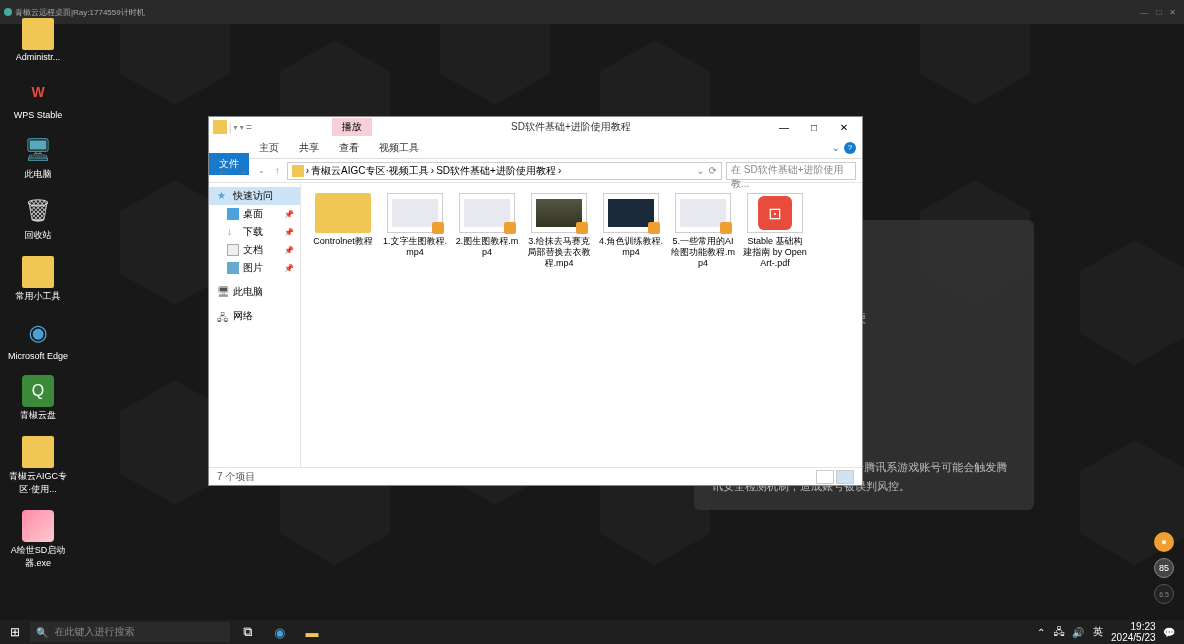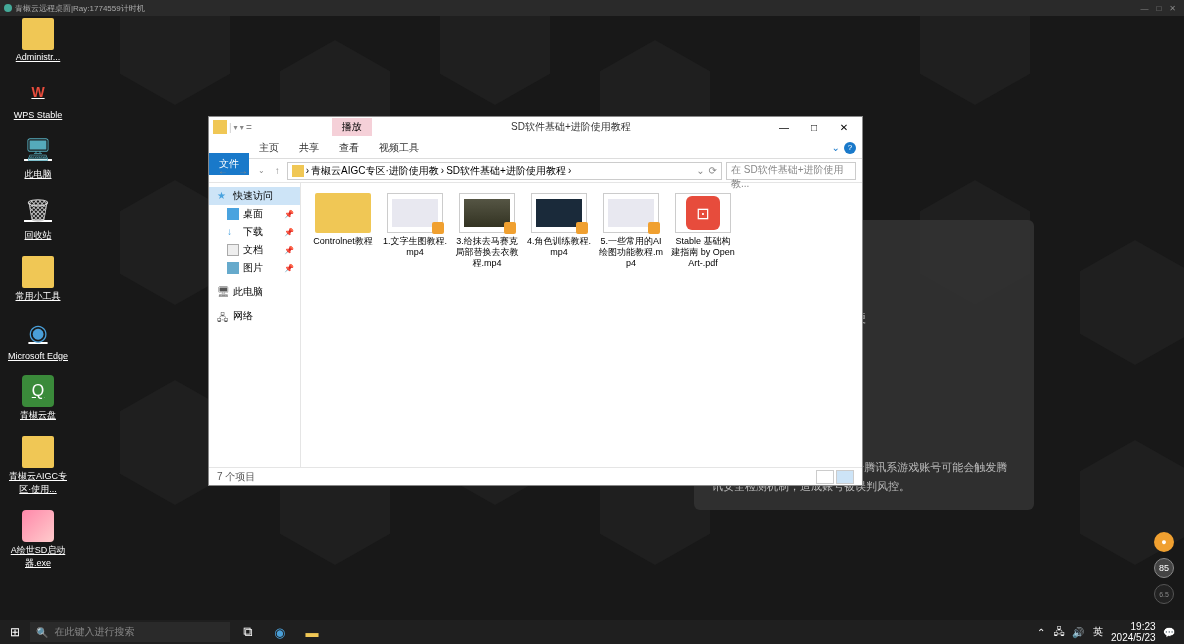--- a/index.html
+++ b/index.html
@@ -3,27 +3,27 @@
 <meta charset="utf-8">
 <style>
 * { margin: 0; padding: 0; box-sizing: border-box; font-family: "Microsoft YaHei", "Segoe UI", sans-serif; }
 body { width: 1184px; height: 644px; background: #1a1a1a; overflow: hidden; position: relative; }
 
 
 .desktop-bg { position: absolute; inset: 0; background: #181818; overflow: hidden; }
 .hex { position: absolute; width: 110px; height: 125px; background: #1f1f1f; clip-path: polygon(50% 0%, 100% 25%, 100% 75%, 50% 100%, 0% 75%, 0% 25%); }
 
 
-.remote-bar { position: absolute; top: 0; left: 0; right: 0; height: 16px; background: #2a2a2a; display: flex; align-items: center; font-size: 8px; color: #aaa; padding-left: 4px; }
+.remote-bar { position: absolute; top: 0; left: 0; right: 0; height: 24px; background: #2a2a2a; display: flex; align-items: center; font-size: 8px; color: #aaa; padding-left: 4px; }
 .remote-bar .logo { width: 8px; height: 8px; border-radius: 50%; background: #4a9; margin-right: 3px; }
 .remote-controls { margin-left: auto; display: flex; gap: 8px; padding-right: 8px; color: #888; }
 
 
 .desktop-icons { position: absolute; top: 18px; left: 6px; display: flex; flex-direction: column; gap: 14px; }
-.dicon { width: 64px; display: flex; flex-direction: column; align-items: center; color: #fff; font-size: 9px; text-align: center; cursor: pointer; text-decoration: underline; }
+.dicon { width: 64px; display: flex; flex-direction: column; align-items: center; color: #fff; font-size: 9px; text-align: center; cursor: pointer; }
 .dicon .ico { width: 32px; height: 32px; margin-bottom: 2px; display: flex; align-items: center; justify-content: center; font-size: 22px; }
 .ico.folder { background: #f0c755; border-radius: 2px; }
 .ico.pc { color: #5ab; }
 .ico.bin { color: #ccc; }
 .ico.wps { color: #e74c3c; font-weight: bold; font-size: 14px; }
 .ico.edge { color: #4a9fd8; }
 .ico.green { background: #3a8a3a; border-radius: 4px; color: #fff; font-size: 16px; }
 .ico.anime { background: linear-gradient(135deg, #f8a, #fcc); border-radius: 4px; }
 
 
@@ -213,21 +213,21 @@
   </div>
 
   <div class="addr">
     <span class="nav-btn">←</span>
     <span class="nav-btn">→</span>
     <span class="nav-btn" style="font-size:8px">⌄</span>
     <span class="nav-btn">↑</span>
     <div class="crumbs">
       <span class="fico"></span>
       <span>›</span>
-      <span>青椒云AIGC专区·进阶使用教</span>
+      <span>青椒云AIGC专区·视频工具</span>
       <span>›</span>
       <span>SD软件基础+进阶使用教程</span>
       <span>›</span>
       <span style="margin-left:auto;display:flex;gap:4px;color:#888">
         <span>⌄</span>
         <span>⟳</span>
       </span>
     </div>
     <div class="search">在 SD软件基础+进阶使用教...</div>
   </div>
@@ -272,20 +272,26 @@
     <div class="content" id="file-content">
         <div class="file">
           <div class="thumb folder-t"></div>
           <div class="fname">Controlnet教程</div>
         </div>
         <div class="file">
           <div class="thumb video">
             <div class="vframe light"></div>
           </div>
           <div class="fname">1.文字生图教程.mp4</div>
+        </div>
+        <div class="file">
+          <div class="thumb video">
+            <div class="vframe light"></div>
+          </div>
+          <div class="fname">2.图生图教程.mp4</div>
         </div>
         <div class="file">
           <div class="thumb video">
             <div class="vframe face"></div>
           </div>
           <div class="fname">3.给抹去马赛克局部替换去衣教程.mp4</div>
         </div>
         <div class="file">
           <div class="thumb video">
             <div class="vframe dark"></div>

